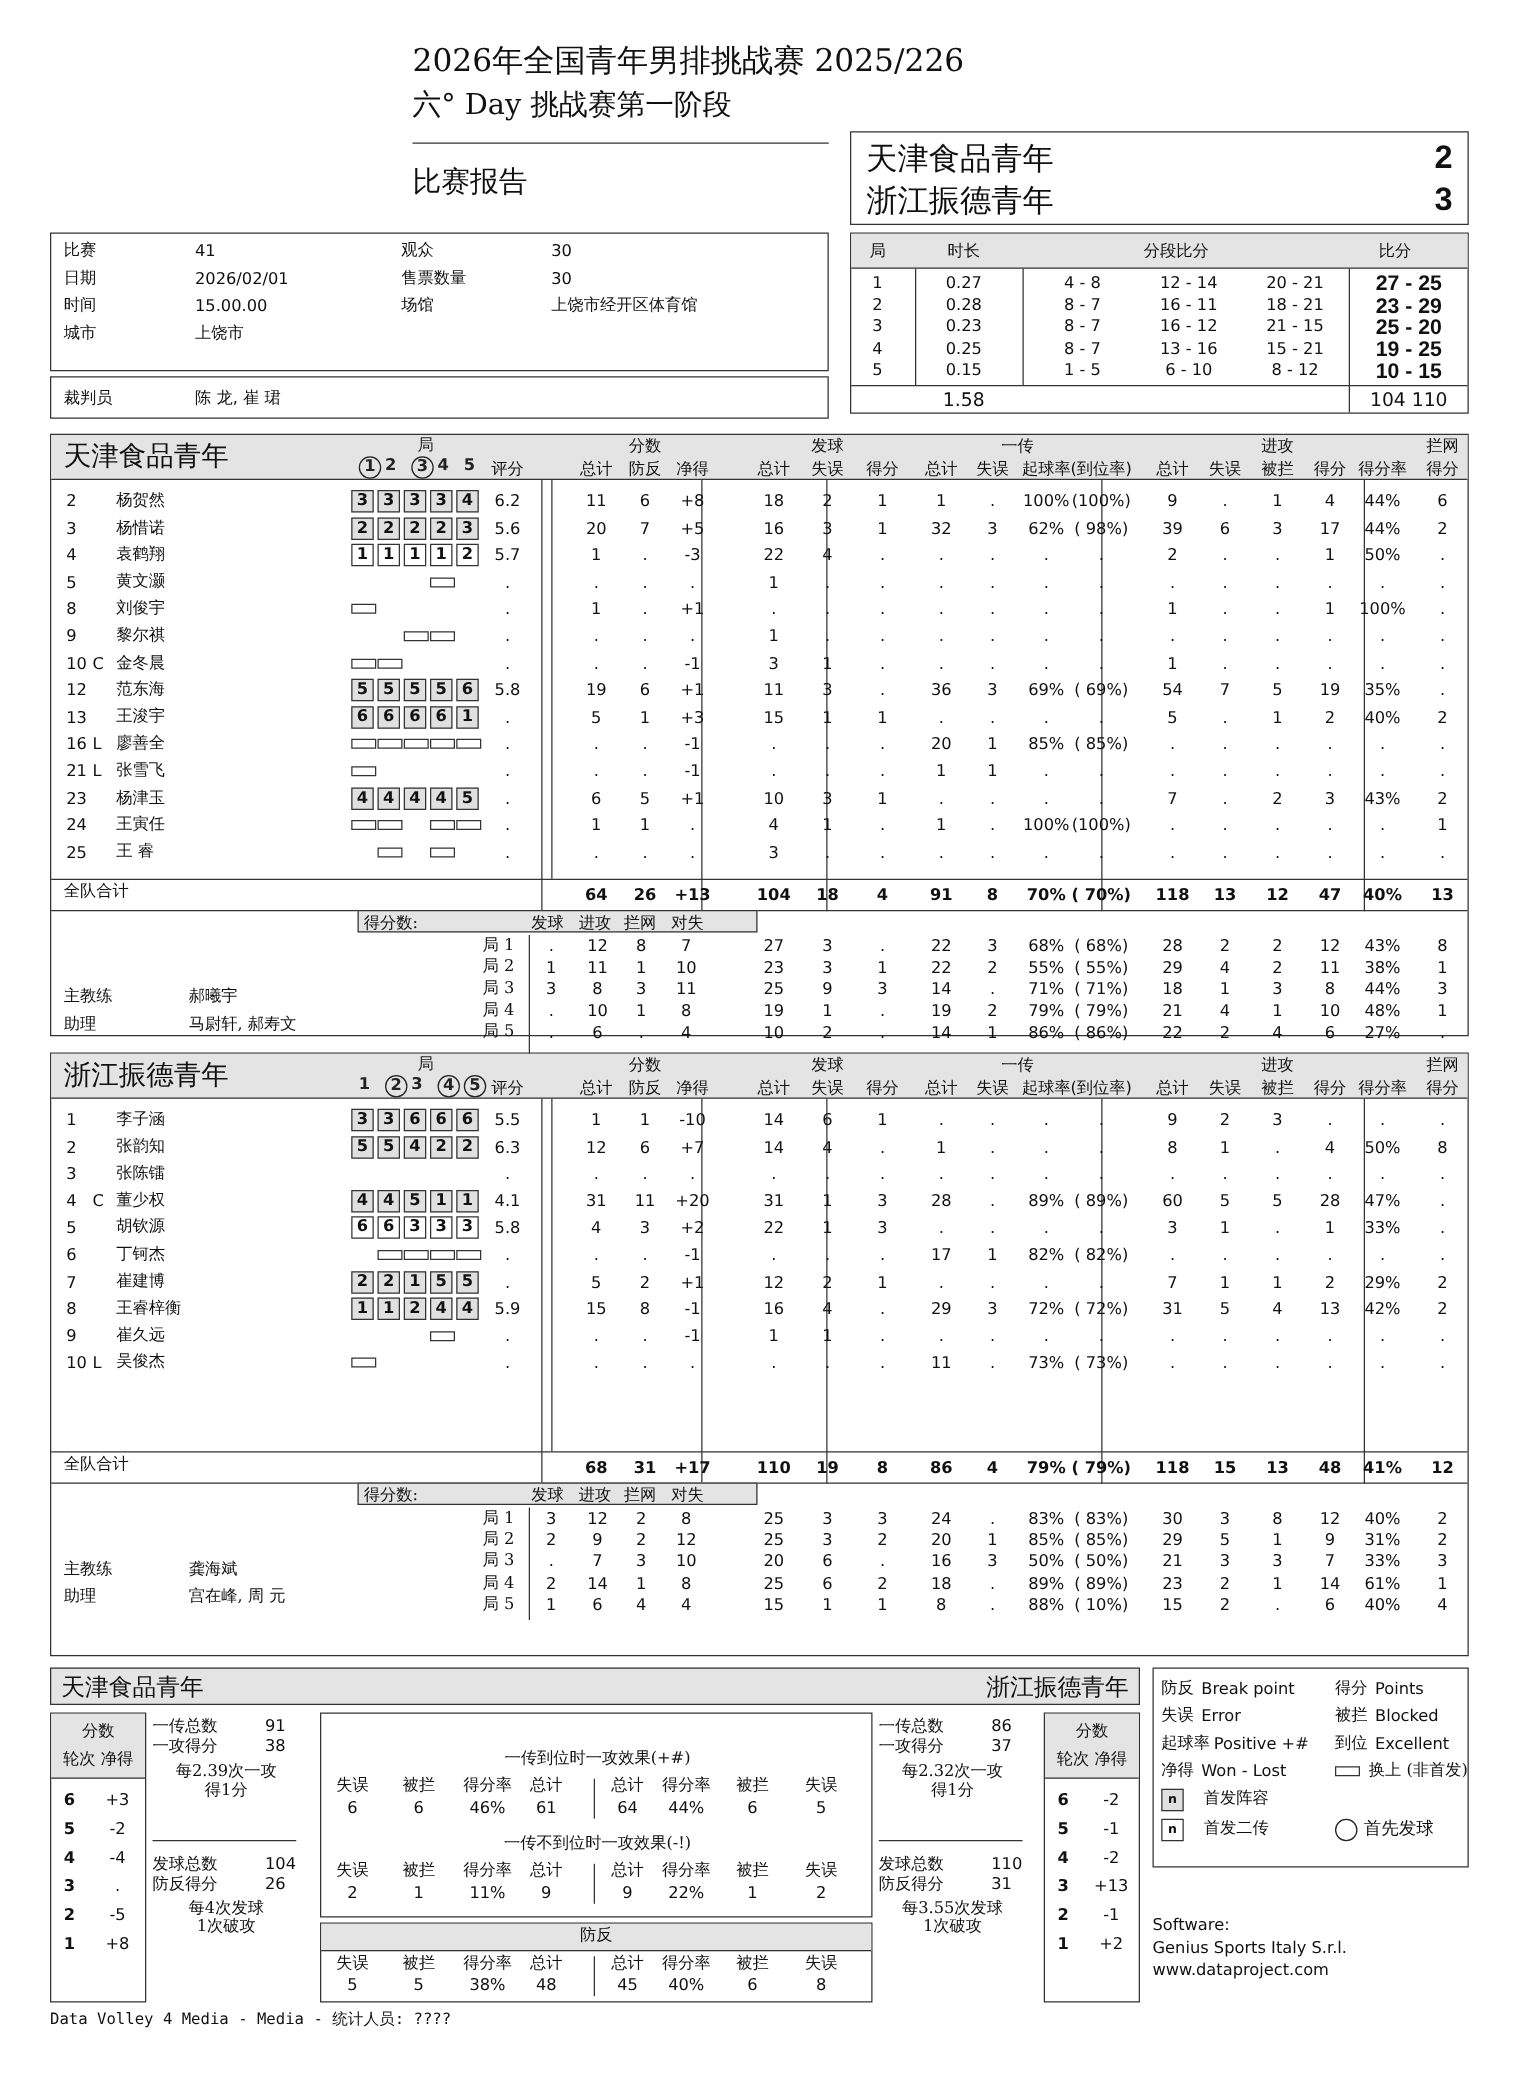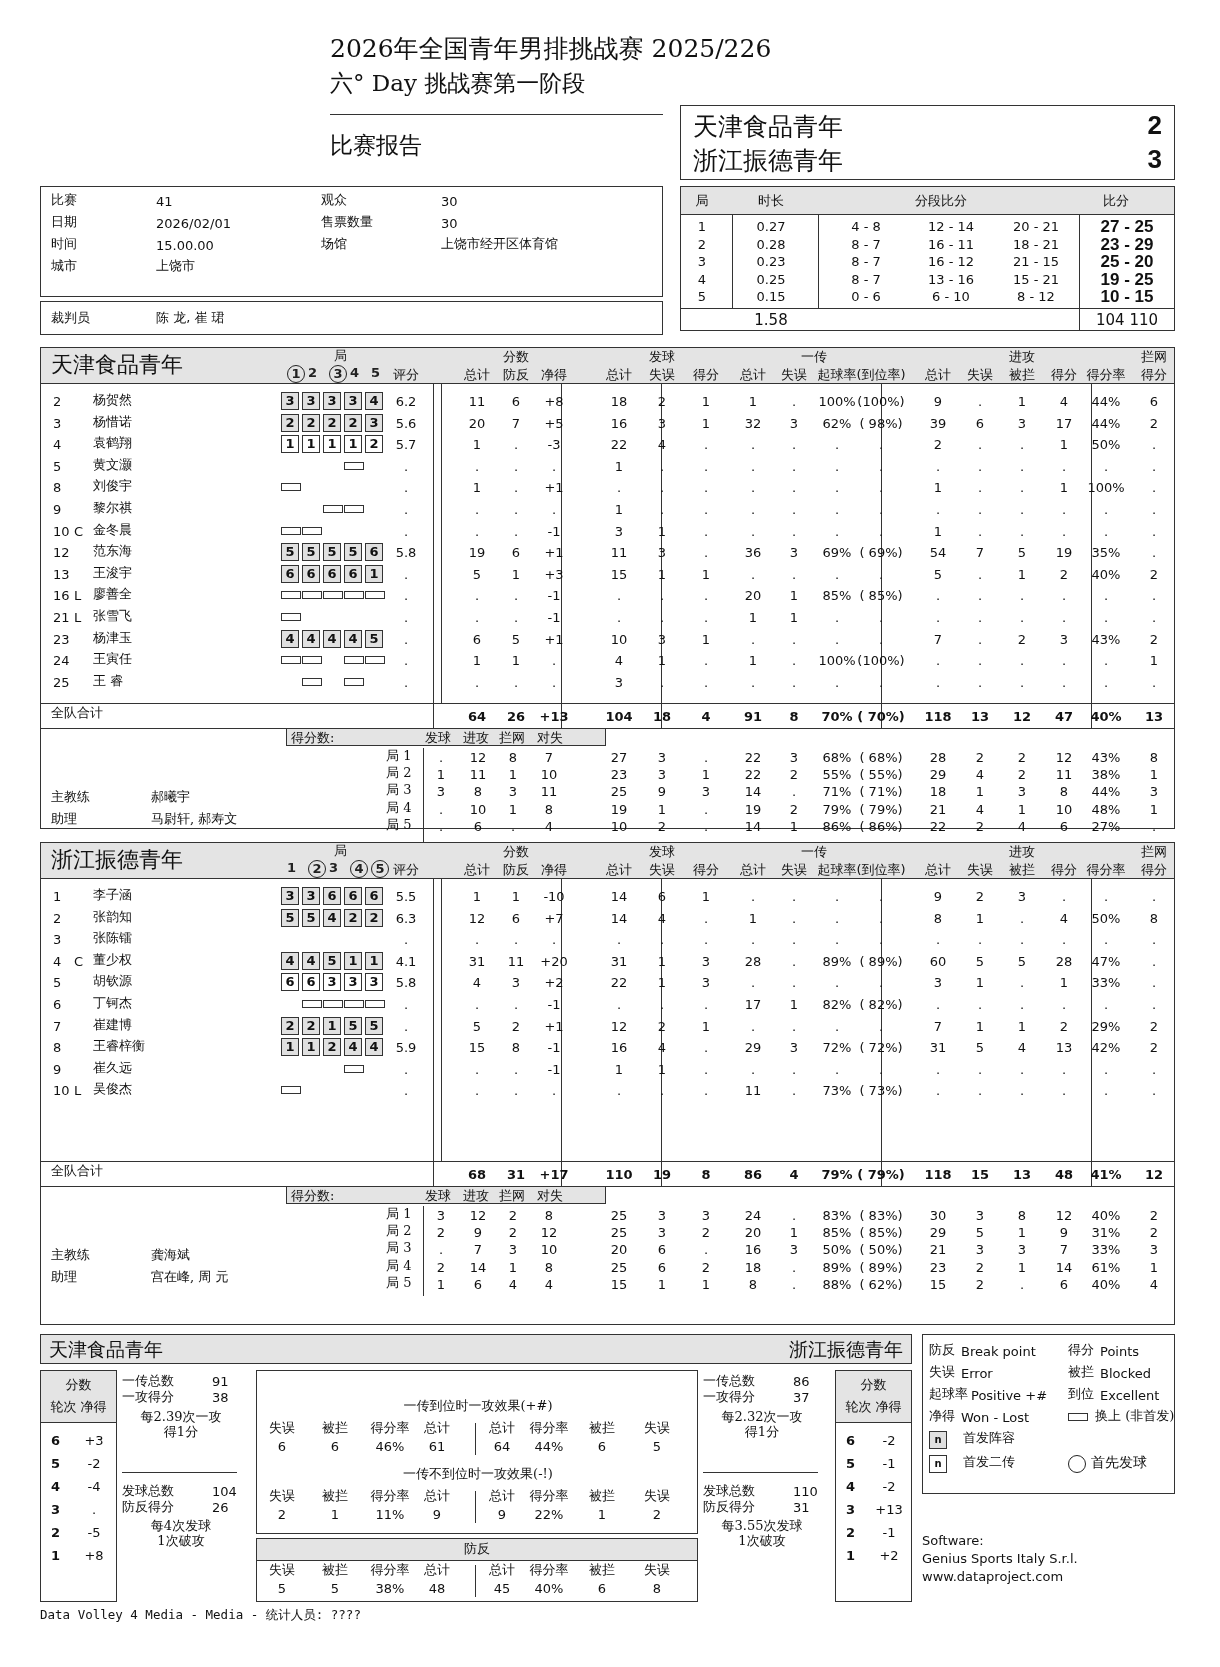--- a/index.html
+++ b/index.html
@@ -115,21 +115,21 @@
       <span class="cell" style="left:315px;width:80px;top:67px">21 - 15</span>
       <span class="cell" style="left:400px;width:92px;top:65px;font-size:17px;font-weight:bold;font-family:'Liberation Sans',sans-serif">25 - 20</span>
       <span class="cell" style="left:8px;width:26px;top:84.5px">4</span>
       <span class="cell" style="left:60px;width:60px;top:84.5px">0.25</span>
       <span class="cell" style="left:145px;width:80px;top:84.5px">8 - 7</span>
       <span class="cell" style="left:230px;width:80px;top:84.5px">13 - 16</span>
       <span class="cell" style="left:315px;width:80px;top:84.5px">15 - 21</span>
       <span class="cell" style="left:400px;width:92px;top:82.5px;font-size:17px;font-weight:bold;font-family:'Liberation Sans',sans-serif">19 - 25</span>
       <span class="cell" style="left:8px;width:26px;top:102px">5</span>
       <span class="cell" style="left:60px;width:60px;top:102px">0.15</span>
-      <span class="cell" style="left:145px;width:80px;top:102px">0 - 6</span>
+      <span class="cell" style="left:145px;width:80px;top:102px">1 - 5</span>
       <span class="cell" style="left:230px;width:80px;top:102px">6 - 10</span>
       <span class="cell" style="left:315px;width:80px;top:102px">8 - 12</span>
       <span class="cell" style="left:400px;width:92px;top:100px;font-size:17px;font-weight:bold;font-family:'Liberation Sans',sans-serif">10 - 15</span>
     </div>
   <span class="cell" style="left:60px;width:60px;top:124px;font-size:15px">1.58</span>
   <span class="cell" style="left:400px;width:92px;top:124px;font-size:15px">104  110</span>
 </div>
 
 <div class="team" id="team0" style="top:347px;height:482px;">
     <div class="head">
@@ -1044,21 +1044,21 @@
     <span class="cell" style="left:380px;width:40px;top:433.8px">1</span>
     <span class="cell" style="left:417px;width:40px;top:433.8px">6</span>
     <span class="cell" style="left:452px;width:40px;top:433.8px">4</span>
     <span class="cell" style="left:488px;width:40px;top:433.8px">4</span>
     <span class="cell" style="left:548px;width:60px;top:433.8px">15</span>
     <span class="cell" style="left:591px;width:60px;top:433.8px">1</span>
     <span class="cell" style="left:635px;width:60px;top:433.8px">1</span>
     <span class="cell" style="left:682px;width:60px;top:433.8px">8</span>
     <span class="cell" style="left:723px;width:60px;top:433.8px">.</span>
     <span class="cell" style="left:766px;width:60px;top:433.8px">88%</span>
-    <span class="cell" style="left:810px;width:60px;top:433.8px">( 62%)</span>
+    <span class="cell" style="left:810px;width:60px;top:433.8px">( 10%)</span>
     <span class="cell" style="left:867px;width:60px;top:433.8px">15</span>
     <span class="cell" style="left:909px;width:60px;top:433.8px">2</span>
     <span class="cell" style="left:951px;width:60px;top:433.8px">.</span>
     <span class="cell" style="left:993px;width:60px;top:433.8px">6</span>
     <span class="cell" style="left:1035px;width:60px;top:433.8px">40%</span>
     <span class="cell" style="left:1083px;width:60px;top:433.8px">4</span>
     <span class="cellL serif" style="left:10px;top:403px">主教练</span>
     <span class="cellL serif" style="left:110px;top:403px">龚海斌</span>
     <span class="cellL serif" style="left:10px;top:425px">助理</span>
     <span class="cellL serif" style="left:110px;top:425px">宫在峰, 周 元</span>

